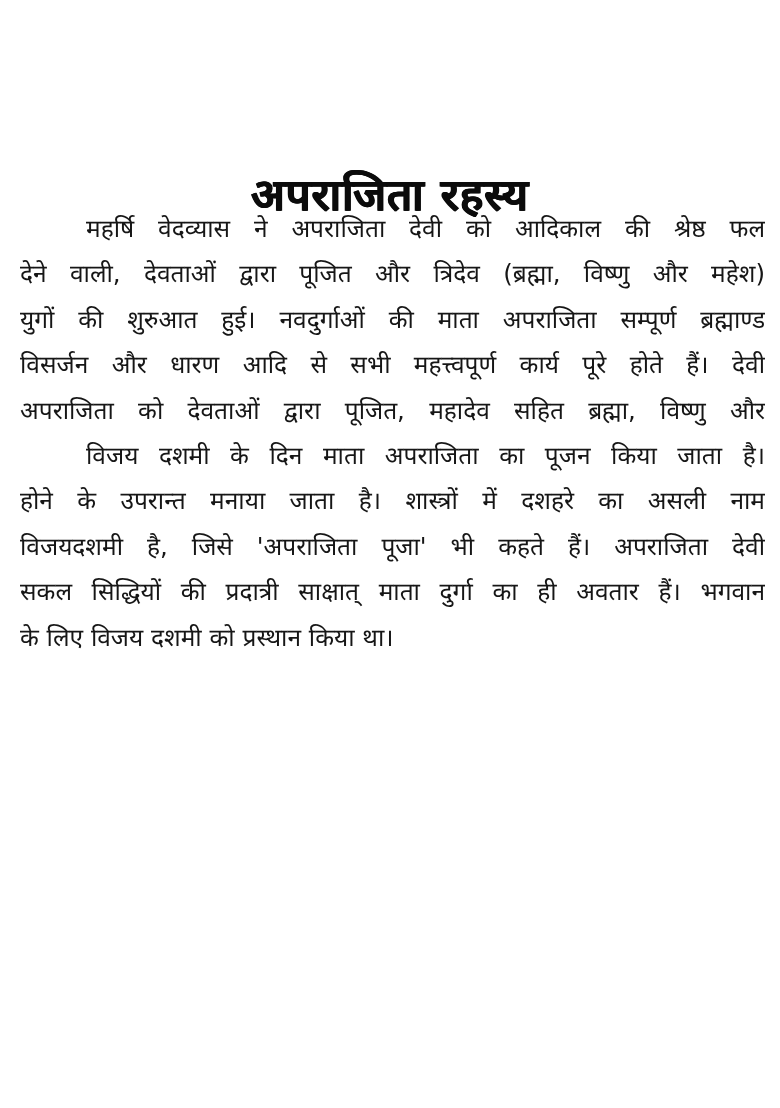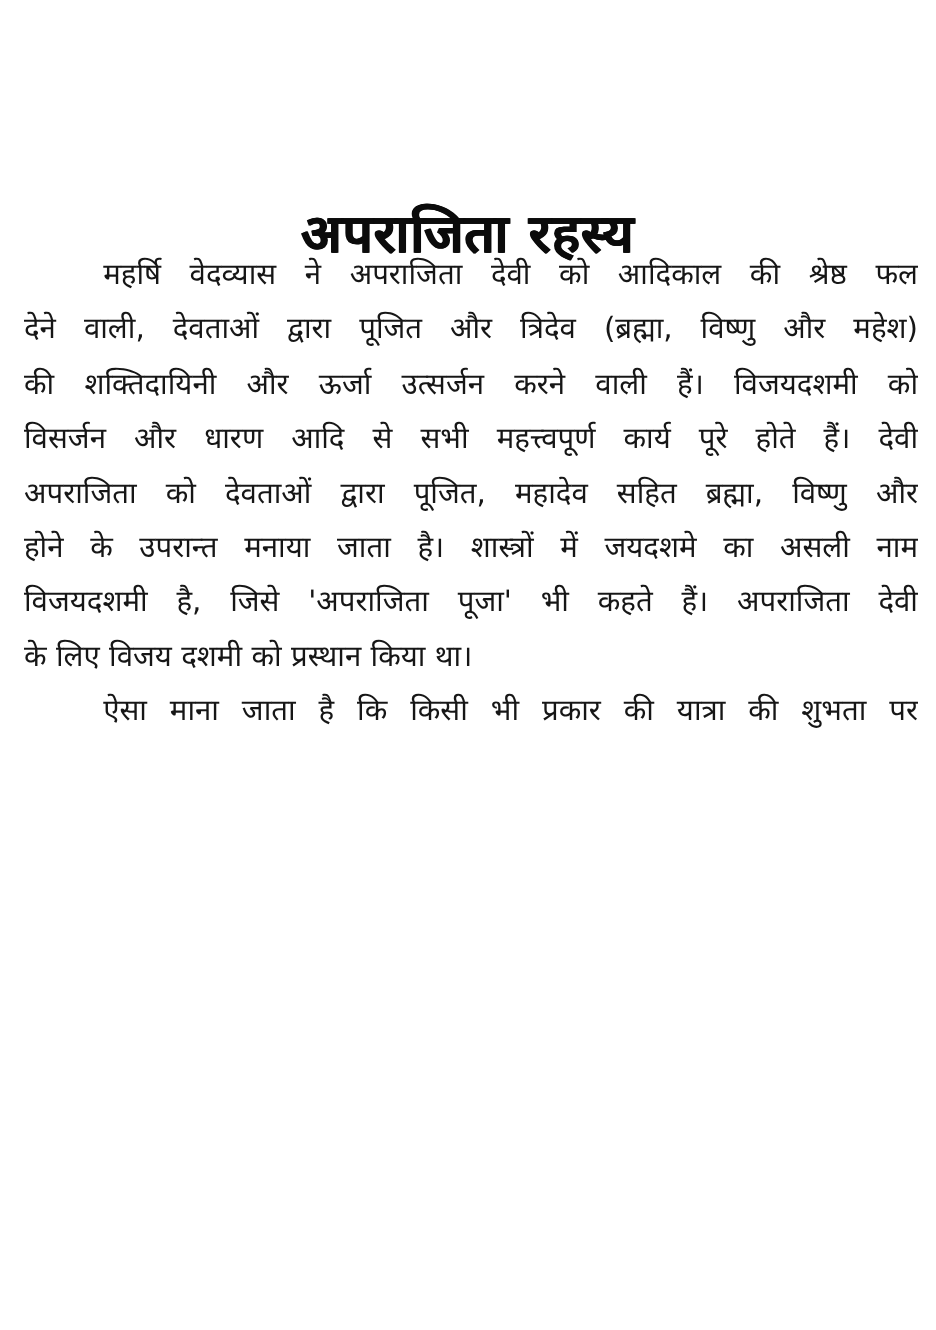--- a/index.html
+++ b/index.html
@@ -35,28 +35,29 @@
   <h1 class="title">अपराजिता रहस्य</h1>
 
   <div class="body-text">
 
     <div>
       <span class="line first">महर्षि वेदव्यास ने अपराजिता देवी को आदिकाल की श्रेष्ठ फल</span>
       <span class="line">देने वाली, देवताओं द्वारा पूजित और त्रिदेव (ब्रह्मा, विष्णु और महेश)</span>
     </div>
 
     <div>
-      <span class="line">की शक्तिदायिनी और ऊर्जा उत्सर्जन करने वाली हैं। विजयदशमी को</span>
+      <span class="line">युगों की शुरुआत हुई। नवदुर्गाओं की माता अपराजिता सम्पूर्ण ब्रह्माण्ड</span>
       <span class="line">विसर्जन और धारण आदि से सभी महत्त्वपूर्ण कार्य पूरे होते हैं। देवी</span>
       <span class="line">अपराजिता को देवताओं द्वारा पूजित, महादेव सहित ब्रह्मा, विष्णु और</span>
     </div>
 
     <div>
-      <span class="line">होने के उपरान्त मनाया जाता है। शास्त्रों में जयदशमे का असली नाम</span>
+      <span class="line first">विजय दशमी के दिन माता अपराजिता का पूजन किया जाता है।</span>
+      <span class="line">होने के उपरान्त मनाया जाता है। शास्त्रों में दशहरे का असली नाम</span>
       <span class="line">विजयदशमी है, जिसे 'अपराजिता पूजा' भी कहते हैं। अपराजिता देवी</span>
+      <span class="line">सकल सिद्धियों की प्रदात्री साक्षात् माता दुर्गा का ही अवतार हैं। भगवान</span>
       <span class="line last">के लिए विजय दशमी को प्रस्थान किया था।</span>
     </div>
 
     <div>
-      <span class="line first">ऐसा माना जाता है कि किसी भी प्रकार की यात्रा की शुभता पर</span>
     </div>
   </div>
 </div>
 
 </body></html>

